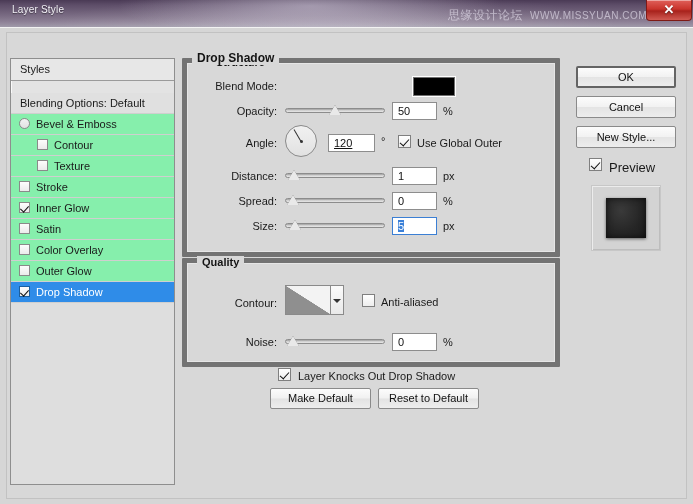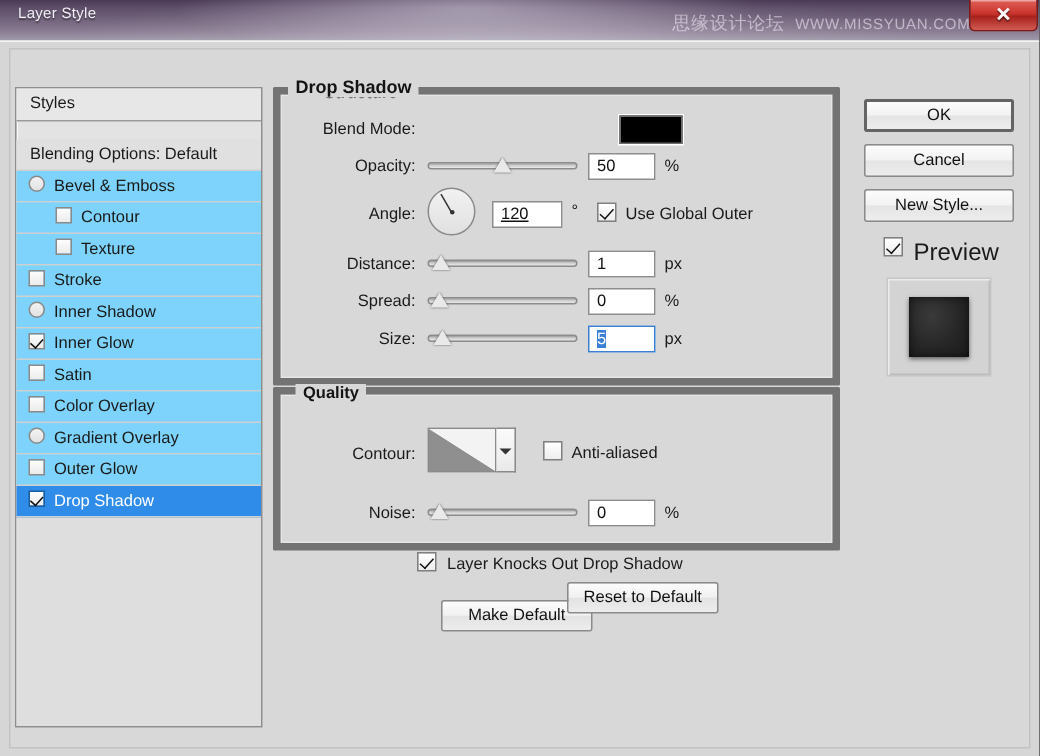--- a/index.html
+++ b/index.html
@@ -110,21 +110,21 @@
     margin-top: 12px;
   }
   .style-row {
     position: relative;
     height: 20px;
     line-height: 20px;
     border-bottom: 1px solid #cfcfcf;
     padding-left: 8px;
     font-size: 11px;
     white-space: nowrap;
-    background: #7dd3fc;
+    background: #86efac;
   }
   .style-row.blending {
     padding-left: 9px;
     background: #e0e0e0;
   }
   .style-row.selected {
     background: #2f8ce8;
     color: #ffffff;
   }
   .style-row.sub { padding-left: 26px; }
@@ -419,25 +419,23 @@
     <div class="body-inner"></div>
 
     <div class="styles-panel">
       <div class="styles-header">Styles</div>
       <div class="styles-list" id="styles-list">
           <div class="style-row blending">Blending Options: Default</div>
           <div class="style-row"><span class="cbx round"></span><span>Bevel &amp; Emboss</span></div>
           <div class="style-row sub"><span class="cbx"></span><span>Contour</span></div>
           <div class="style-row sub"><span class="cbx"></span><span>Texture</span></div>
           <div class="style-row"><span class="cbx"></span><span>Stroke</span></div>
-          <div class="style-row"><span class="cbx round"></span><span>Inner Shadow</span></div>
           <div class="style-row"><span class="cbx checked"></span><span>Inner Glow</span></div>
           <div class="style-row"><span class="cbx"></span><span>Satin</span></div>
           <div class="style-row"><span class="cbx"></span><span>Color Overlay</span></div>
-          <div class="style-row"><span class="cbx round"></span><span>Gradient Overlay</span></div>
           <div class="style-row"><span class="cbx"></span><span>Outer Glow</span></div>
           <div class="style-row selected" style="background: rgb(47, 140, 232);"><span class="cbx checked"></span><span>Drop Shadow</span></div>
         </div>
     </div>
 
     <div class="settings-pane">
 
       <div class="section-title" style="left:10px; top:-7px; background:#d8d8d8; padding:0 5px; z-index:3;">Drop Shadow</div>
 
       <div class="group" style="left:0px; top:0px; width:368px; height:189px;">
@@ -519,31 +517,31 @@
         </div>
         <div class="ps-field" style="left:205px; top:70px; width:45px;">
           <span>0</span>
         </div>
         <div class="unit" style="left:256px; top:73px;">%</div>
       </div>
 
       <div class="inline-cbx checked" style="left:96px; top:310px;"></div>
       <div class="inline-lbl" style="left:116px; top:312px;">Layer Knocks Out Drop Shadow</div>
 
-      <div class="bottom-btn" style="left:88px; top:342px; width:101px;margin-left:24px;">Make Default</div>
+      <div class="bottom-btn" style="left:88px; top:330px; width:101px;">Make Default</div>
       <div class="bottom-btn" style="left:196px; top:330px; width:101px;">Reset to Default</div>
     </div>
 
     <div class="right-pane">
       <div class="btn primary" style="left:8px; top:8px; width:100px;">OK</div>
       <div class="btn" style="left:8px; top:68px; width:100px;">New Style...</div>
       <div class="btn" style="left:8px; top:38px; width:100px;">Cancel</div>
 
       <div class="inline-cbx checked" style="left:21px; top:100px;"></div>
-      <div class="inline-lbl" style="left:41px; top:102px; font-size:16px;">Preview</div>
+      <div class="inline-lbl" style="left:41px; top:102px; font-size:13px;">Preview</div>
 
       <div class="preview-thumb-frame" style="left:23px; top:127px;">
         <div class="preview-thumb"></div>
       </div>
     </div>
 
   </div>
 </div>
 
 </body></html>

